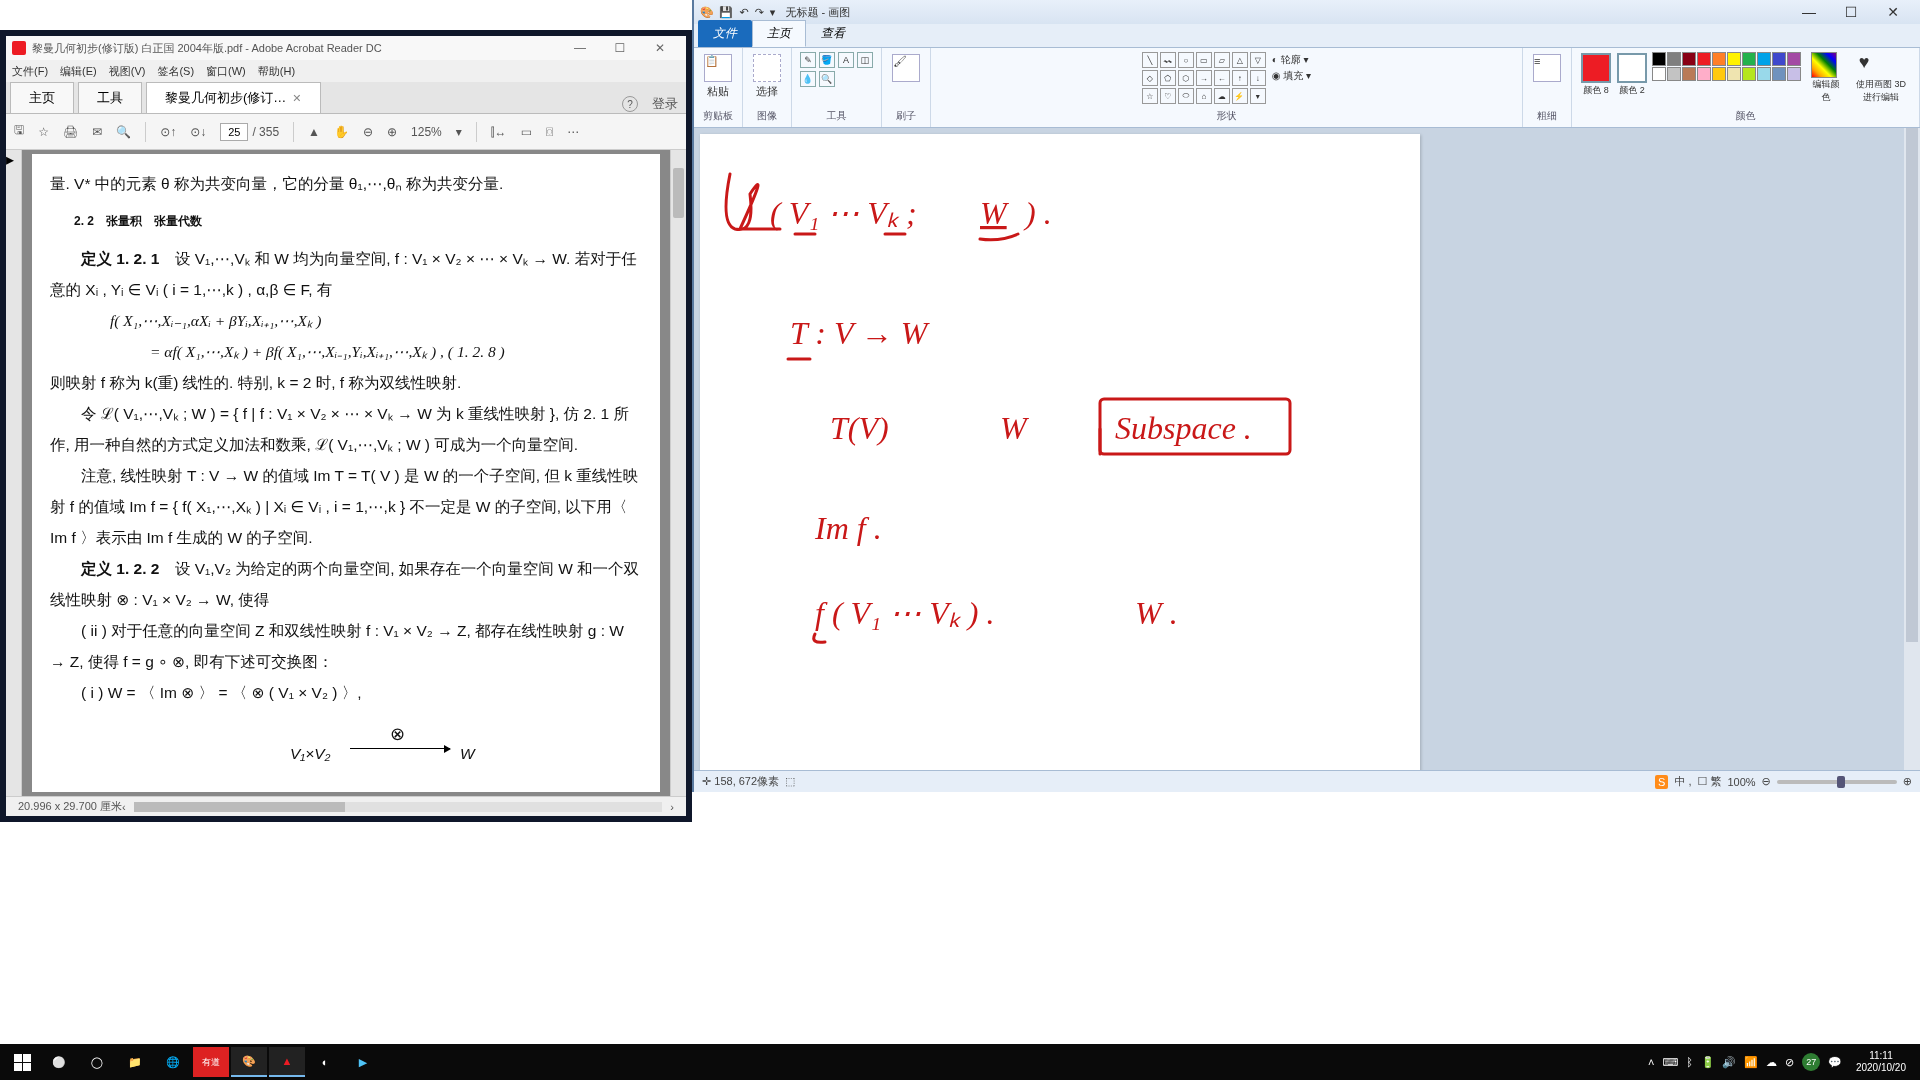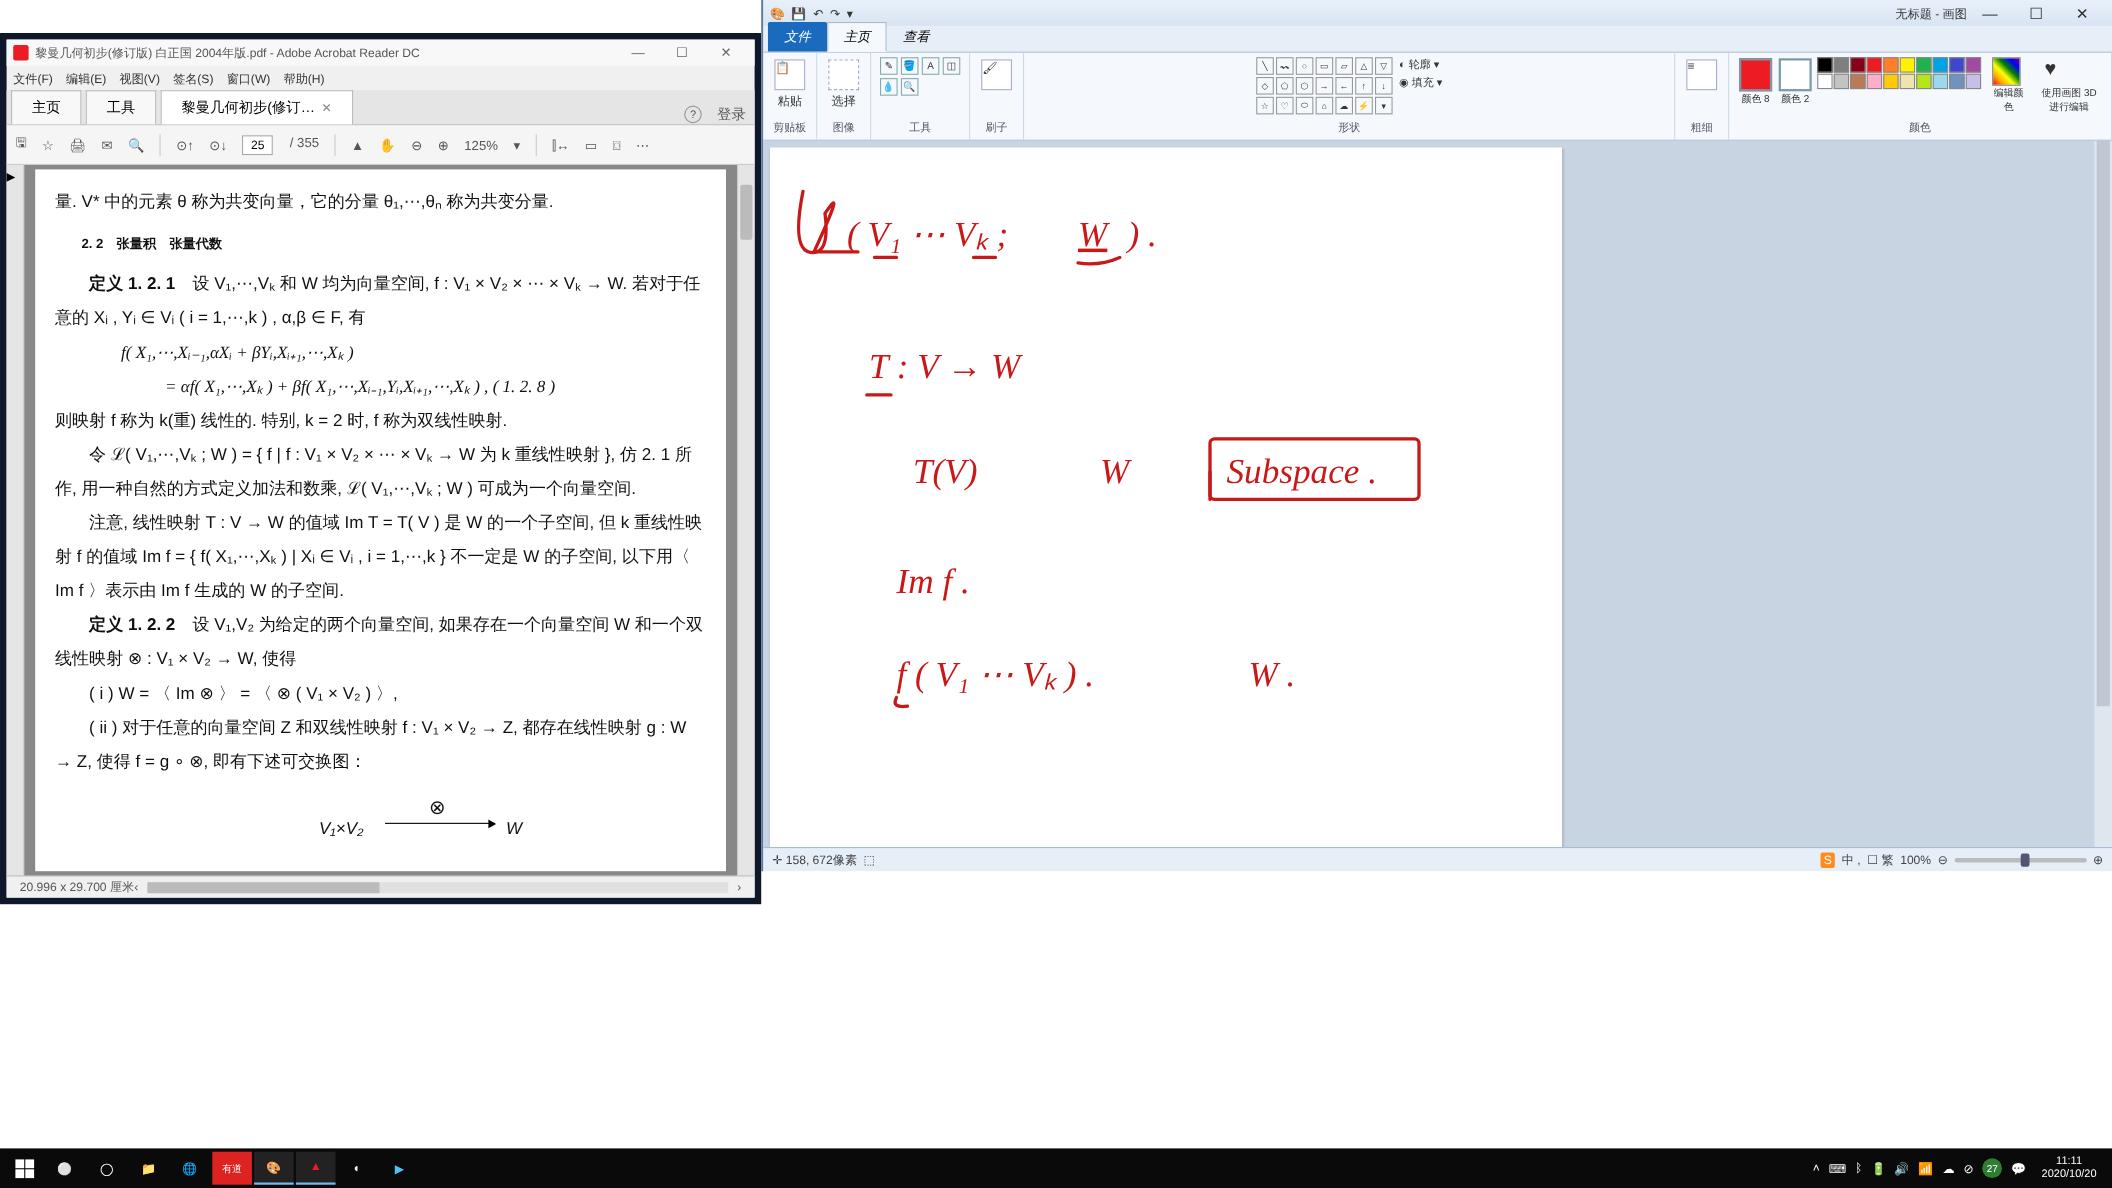--- a/index.html
+++ b/index.html
@@ -15,41 +15,41 @@
 .acrobat-menubar span { margin-right: 12px; }
 .acrobat-tabs { height: 32px; display: flex; align-items: flex-end; background: #e5e5e5; border-bottom: 1px solid #bbb; }
 .acrobat-tabs .tab { padding: 6px 18px; font-size: 13px; border: 1px solid #bbb; border-bottom: none; background: #f8f8f8; margin-left: 4px; }
 .acrobat-tabs .tab.active { background: #fff; }
 .acrobat-tabs .doc-tab { background: #fff; display: flex; align-items: center; }
 .acrobat-tabs .doc-tab .close { margin-left: 6px; color: #888; font-size: 11px; }
 .acrobat-tabs .spacer { flex: 1; }
 .acrobat-tabs .right { display: flex; align-items: center; padding-right: 8px; gap: 14px; font-size: 13px; color: #555; }
 .acrobat-tabs .help-icon { border: 1px solid #999; border-radius: 50%; width: 16px; height: 16px; display:flex; align-items:center; justify-content:center; font-size:10px;}
 .acrobat-toolbar { height: 36px; display: flex; align-items: center; padding: 0 8px; gap: 14px; background: #f5f5f5; border-bottom: 1px solid #ccc; font-size: 12px; color: #555; }
-.acrobat-toolbar .pagebox { display:flex; gap:15px; }
+.acrobat-toolbar .pagebox { display:flex; align-items:center; gap:4px; }
 .acrobat-toolbar input { width: 28px; height: 18px; font-size: 11px; text-align: center; border: 1px solid #aaa; }
 .acrobat-toolbar .sep { width:1px; height:20px; background:#ccc; }
 .acrobat-content { flex: 1; background: #888; display: flex; position: relative; }
 .acrobat-sidebar { width: 16px; background: #e5e5e5; border-right:1px solid #ccc; }
 .acrobat-page { flex:1; background:#fff; margin: 4px 10px; padding: 14px 18px 8px 18px; font-family: "SimSun", "Songti SC", serif; font-size: 15.5px; line-height: 2.0; color: #111; overflow: hidden; position: relative; }
 .acrobat-page .section-title { font-weight: bold; font-size: 12px; margin: 10px 0 10px 24px; }
 .acrobat-page p { text-indent: 2em; }
 .acrobat-page .formula { text-align: left; padding-left: 60px; font-style: italic; font-family: "Times New Roman", serif; }
 .acrobat-vscroll { width: 16px; background: #e5e5e5; border-left: 1px solid #ccc; position: relative; }
 .acrobat-vscroll .thumb { position:absolute; top: 18px; left: 2px; right: 2px; height: 50px; background: #bbb; border-radius: 2px;}
 .acrobat-status { height: 20px; background: #f0f0f0; border-top: 1px solid #ccc; font-size: 11px; color:#555; display:flex; align-items:center; padding: 0 12px; justify-content: space-between;}
 .acrobat-status .hscroll { flex:1; margin: 0 8px; height:10px; background:#e0e0e0; position:relative; }
 .acrobat-status .hscroll .thumb { position:absolute; left:0; width:40%; top:0; bottom:0; background:#bbb; }
 
 
 .paint { position: absolute; left: 692px; top: 0; right: 0; height: 792px; display: flex; flex-direction: column; border-left: 2px solid #5a7aa0; }
 .paint-titlebar { height: 24px; background: linear-gradient(#e8f0fa,#d8e4f2); display: flex; align-items: center; padding: 0 6px; font-size: 11px; color: #333; }
 .paint-titlebar .qat { display:flex; gap:6px; align-items:center; }
 .paint-titlebar .qat span { font-size:11px; }
-.paint-titlebar .title { flex:1; text-align:right; padding-left:10px; }
+.paint-titlebar .title { flex:1; text-align:left; padding-left:10px; }
 .paint-titlebar .winbtn { width: 42px; text-align: center; font-size: 14px; color: #333; }
 .paint-tabs { height: 24px; background: #e6eef8; display:flex; align-items:flex-end; font-size: 12px; border-bottom: 1px solid #a8bcd4; font-style: italic;}
 .paint-tabs .tab { padding: 4px 14px; border: 1px solid transparent; }
 .paint-tabs .tab.file { background:#1a6bbd; color:#fff; border-radius: 2px 2px 0 0; margin-left:4px;}
 .paint-tabs .tab.active { background:#f5f9fe; border:1px solid #a8bcd4; border-bottom-color:#f5f9fe; }
 .paint-ribbon { height: 80px; background: #f5f9fe; border-bottom: 1px solid #a8bcd4; display:flex; font-size:11px; color:#333;}
 .paint-ribbon .group { border-right:1px solid #cdd9e8; padding: 4px 8px; display:flex; flex-direction:column; justify-content:space-between; align-items:center;}
 .paint-ribbon .group .label { font-size:10px; color:#556; text-align:center; margin-top:auto;}
 .paint-ribbon .big-icon { width:28px; height:28px; border:1px solid #aac; background:#fff; margin:2px;}
 .paint-ribbon .tools-grid { display:grid; grid-template-columns: repeat(4, 16px); gap:3px; }
@@ -156,22 +156,22 @@
     <div class="acrobat-page">
       <p style="text-indent:0">量. V* 中的元素 θ 称为共变向量，它的分量 θ₁,⋯,θₙ 称为共变分量.</p>
       <div class="section-title">2. 2　张量积　张量代数</div>
       <p><b>定义 1. 2. 1</b><span>　设 V₁,⋯,Vₖ 和 W 均为向量空间, f : V₁ × V₂ × ⋯ × Vₖ → W. 若对于任意的 Xᵢ , Yᵢ ∈ Vᵢ ( i = 1,⋯,k ) , α,β ∈ F, 有</span></p>
       <div class="formula">f( X₁,⋯,Xᵢ₋₁,αXᵢ + βYᵢ,Xᵢ₊₁,⋯,Xₖ )</div>
       <div class="formula" style="padding-left:100px">= αf( X₁,⋯,Xₖ ) + βf( X₁,⋯,Xᵢ₋₁,Yᵢ,Xᵢ₊₁,⋯,Xₖ ) , ( 1. 2. 8 )</div>
       <p style="text-indent:0">则映射 f 称为 k(重) 线性的. 特别, k = 2 时, f 称为双线性映射.</p>
       <p>令 ℒ( V₁,⋯,Vₖ ; W ) = { f | f : V₁ × V₂ × ⋯ × Vₖ → W 为 k 重线性映射 }, 仿 2. 1 所作, 用一种自然的方式定义加法和数乘, ℒ( V₁,⋯,Vₖ ; W ) 可成为一个向量空间.</p>
       <p>注意, 线性映射 T : V → W 的值域 Im T = T( V ) 是 W 的一个子空间, 但 k 重线性映射 f 的值域 Im f = { f( X₁,⋯,Xₖ ) | Xᵢ ∈ Vᵢ , i = 1,⋯,k } 不一定是 W 的子空间, 以下用〈 Im f 〉表示由 Im f 生成的 W 的子空间.</p>
       <p><b>定义 1. 2. 2</b><span>　设 V₁,V₂ 为给定的两个向量空间, 如果存在一个向量空间 W 和一个双线性映射 ⊗ : V₁ × V₂ → W, 使得</span></p>
+      <p>( ii ) 对于任意的向量空间 Z 和双线性映射 f : V₁ × V₂ → Z, 都存在线性映射 g : W → Z, 使得 f = g ∘ ⊗, 即有下述可交换图：</p>
       <p>( i )  W = 〈 Im ⊗ 〉 = 〈 ⊗ ( V₁ × V₂ ) 〉,</p>
-      <p>( ii ) 对于任意的向量空间 Z 和双线性映射 f : V₁ × V₂ → Z, 都存在线性映射 g : W → Z, 使得 f = g ∘ ⊗, 即有下述可交换图：</p>
       <div class="arrow-diagram">
         <span class="tensor">⊗</span>
         <span class="left">V₁×V₂</span>
         <span class="line"></span>
         <span class="right">W</span>
       </div>
     </div>
     <div class="acrobat-vscroll">
         <div class="thumb"></div>
       </div>

